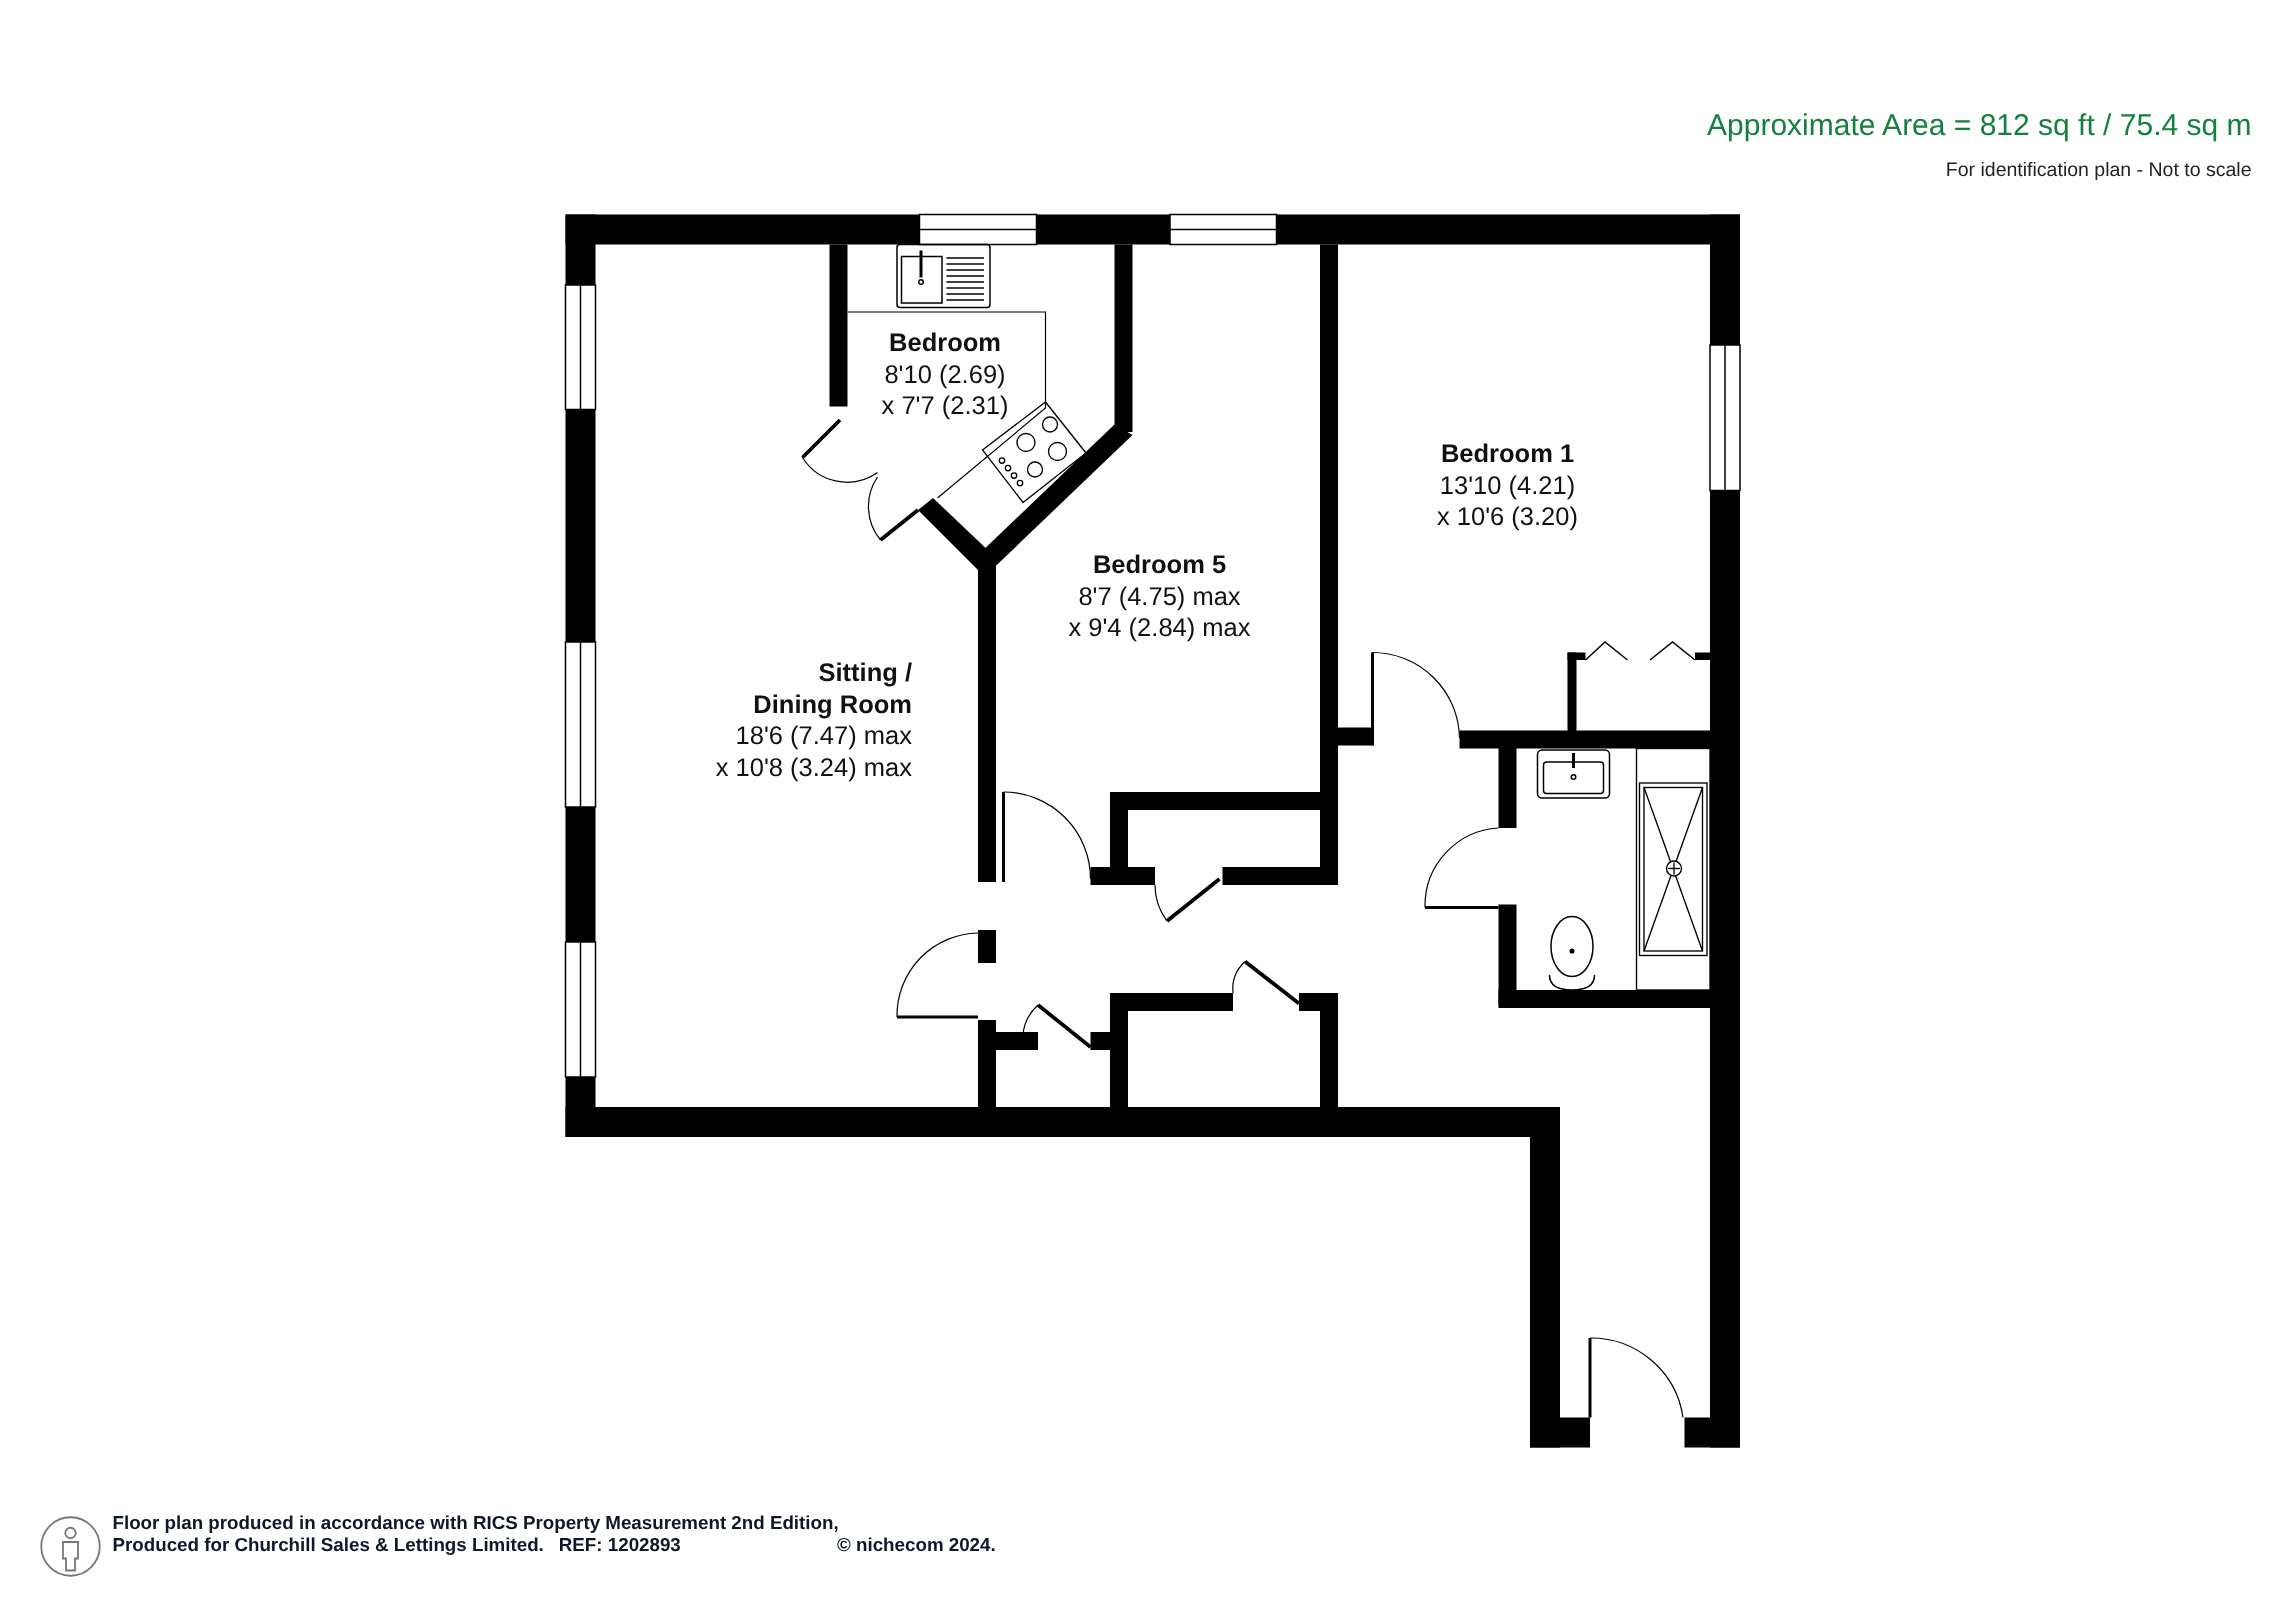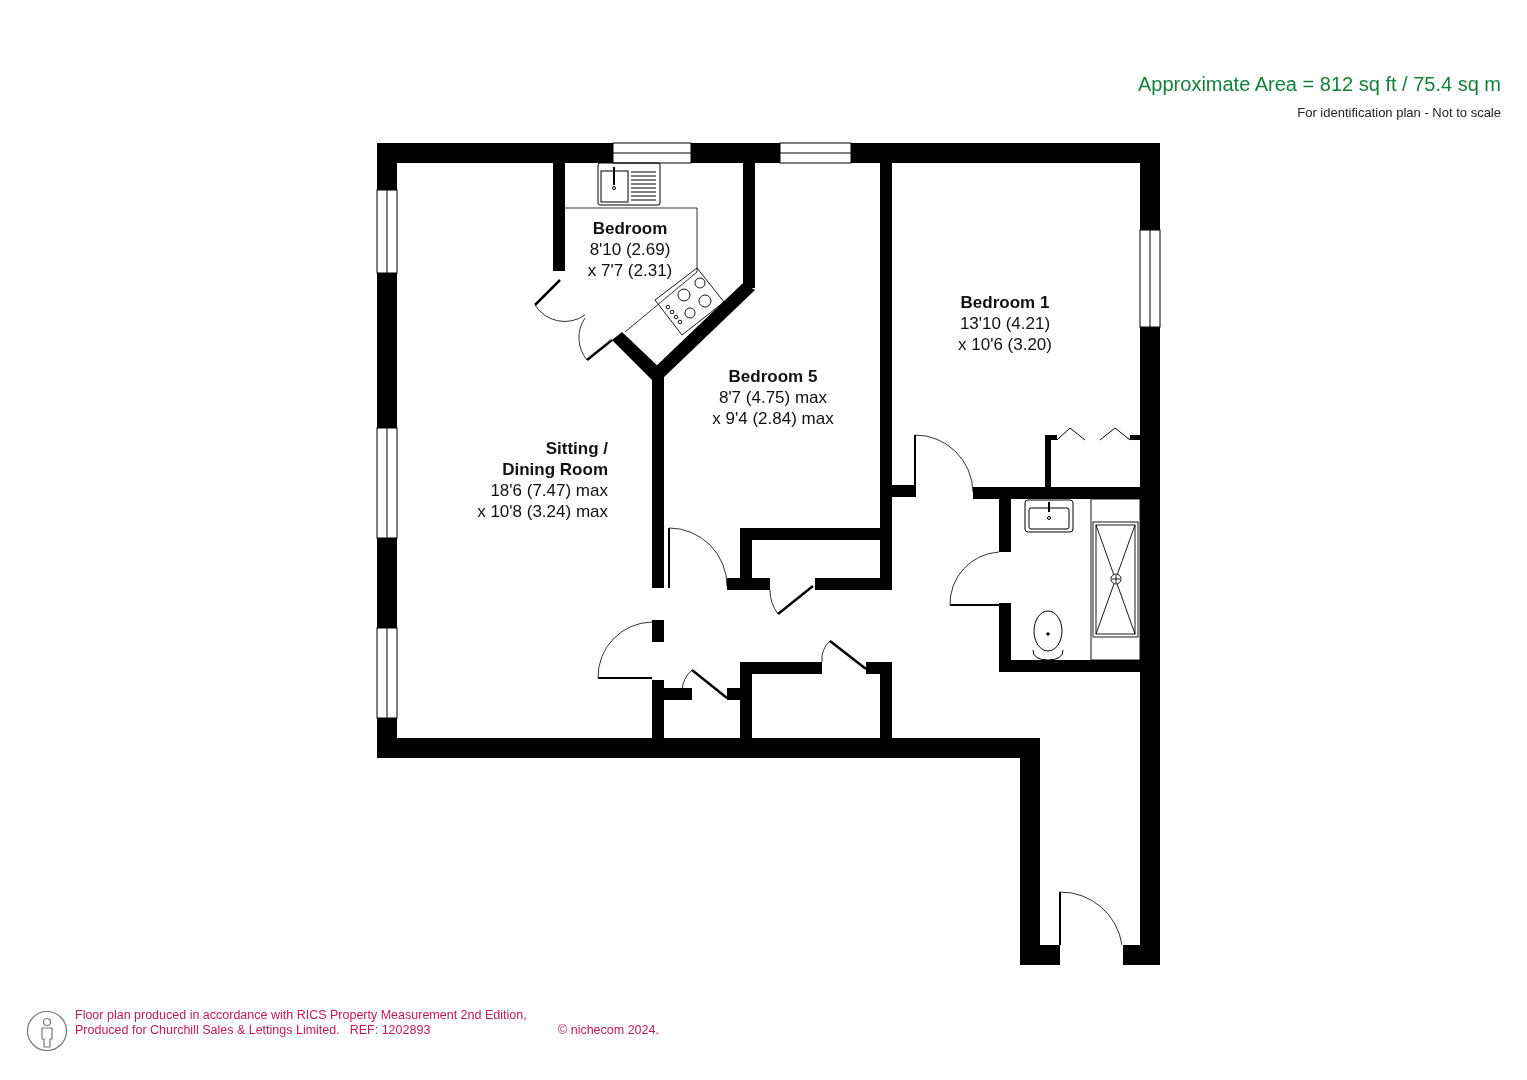--- a/index.html
+++ b/index.html
@@ -3,21 +3,21 @@
 <meta charset="utf-8">
 <style>
   html, body { margin: 0; padding: 0; background: #ffffff; }
   body { width: 1527px; height: 1080px; position: relative; overflow: hidden; font-family: "Liberation Sans", sans-serif; color: #000; }
   .area-title { position: absolute; right: 26px; top: 73px; font-size: 20px; color: #15803d; white-space: nowrap; }
   .area-sub { position: absolute; right: 26px; top: 105px; font-size: 13px; color: #222; white-space: nowrap; }
   svg.plan { position: absolute; left: 0; top: 0; }
   .room-label { position: absolute; text-align: center; line-height: 21px; font-size: 17px; color: #111; white-space: nowrap; }
   .room-label .name { font-weight: bold; display: block; }
   .room-label .dim { display: block; }
-  .footer { position: absolute; left: 75px; top: 1008px; font-size: 12.5px; color: #be185d; line-height: 15px; }
+  .footer { position: absolute; left: 75px; top: 1008px; font-size: 12.5px; color: #0f172a; line-height: 15px; font-weight: bold; }
   .footer .line { display: block; white-space: nowrap; }
   .footer .copy { position: absolute; left: 483px; top: 15px; white-space: nowrap; }
   .footer .ref { margin-left: 10px; }
   .footer-icon { position: absolute; left: 26px; top: 1010px; width: 42px; height: 42px; }
 </style>
 </head>
 <body>
 
 <div class="area-title">Approximate Area = 812 sq ft / 75.4 sq m</div>
 <div class="area-sub">For identification plan - Not to scale</div>

